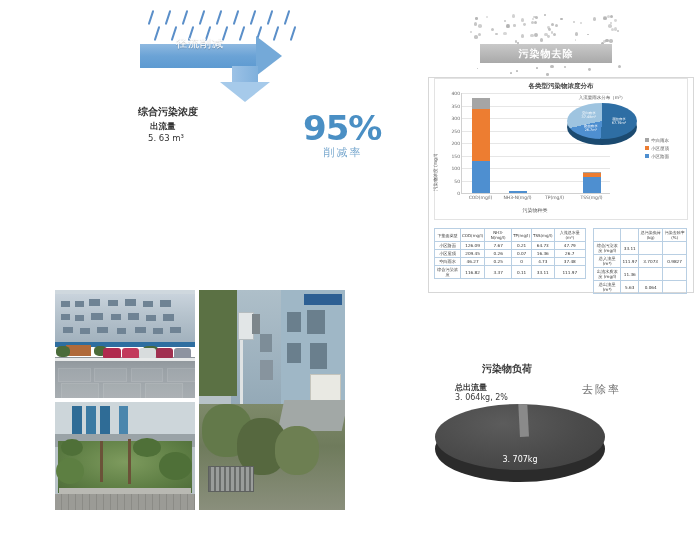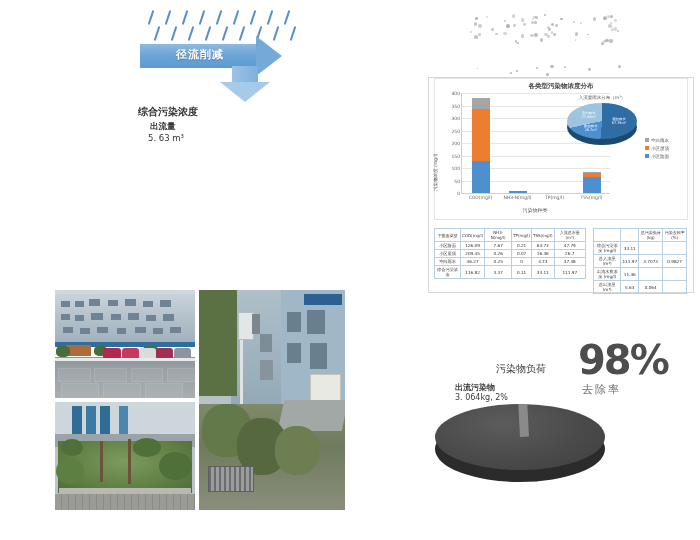--- a/index.html
+++ b/index.html
@@ -32,22 +32,22 @@
   .arrow-down-shaft{
     position:absolute;left:92px;top:58px;width:26px;height:18px;
     background:linear-gradient(90deg,#9cc2e6,#7fb0dc);
   }
   .arrow-down-head{
     position:absolute;left:80px;top:74px;width:0;height:0;
     border-left:25px solid transparent;border-right:25px solid transparent;
     border-top:20px solid #a6caea;
   }
   .arrow-label{
-    position:absolute;left:12px;top:39px;width:96px;
-    text-align:center;color:#fff;font-size:11px;font-weight:bold;
+    position:absolute;left:12px;top:28px;width:96px;
+    text-align:center;color:#fff;font-size:11px;font-weight:normal;
     letter-spacing:1px;text-shadow:0 1px 1px rgba(0,0,0,.25);
   }
 
   
   #pie1-wrap{left:60px;top:105px;width:330px;height:135px;}
   .pie3d{position:absolute;}
   .pie3d .base{
     position:absolute;left:0;top:12px;width:100%;height:72px;border-radius:50%;
     background:linear-gradient(180deg,#1f4e79 0%,#1b4467 100%);
   }
@@ -125,21 +125,21 @@
   table.mini td,table.mini th{
     border:1px solid #b9cfe3;padding:1px 1px;text-align:center;font-weight:normal;
     line-height:5px;
   }
   table.mini th{background:#fff;color:#333;font-size:4px;}
   #tbl-left{left:5px;top:150px;width:152px;}
   #tbl-right{left:164px;top:150px;width:94px;}
 
   
   #pie2-wrap{left:400px;top:330px;width:300px;height:175px;}
-  .pie2-title{position:absolute;left:96px;top:32px;font-size:10px;font-weight:normal;color:#3a3a3a;text-align:center;}
+  .pie2-title{position:absolute;left:82px;top:32px;font-size:10px;font-weight:bold;color:#3a3a3a;text-align:center;}
   .pie2-out1{position:absolute;left:55px;top:52px;font-size:8px;font-weight:bold;color:#3a3a3a;}
   .pie2-out2{position:absolute;left:55px;top:63px;font-size:8px;color:#3a3a3a;}
   .pie2-3d{position:absolute;left:35px;top:74px;width:170px;height:80px;}
   .pie2-3d .base{position:absolute;left:0;top:12px;width:170px;height:66px;border-radius:50%;background:#2b2b2b;}
   .pie2-3d .top{position:absolute;left:0;top:0;width:170px;height:66px;border-radius:50%;
     background:radial-gradient(ellipse at 40% 30%, #5c5c5c 0%, #4a4a4a 55%, #3f3f3f 100%);overflow:hidden;}
   .pie2-slice{position:absolute;left:50%;top:0;width:9px;height:33px;background:#8a8a8a;transform-origin:0 100%;transform:rotate(-3deg);}
   .pie2-in1{position:absolute;left:0;top:40px;width:170px;text-align:center;font-size:8px;color:#fff;font-weight:bold;}
   .pie2-in2{position:absolute;left:0;top:51px;width:170px;text-align:center;font-size:8px;color:#fff;}
   .big-pct-grey{position:absolute;left:178px;top:10px;font-size:40px;font-weight:bold;color:#4d4d4d;line-height:1;letter-spacing:-2px;}
@@ -226,20 +226,24 @@
   <div class="arrow-head"></div>
   <div class="arrow-down-shaft"></div>
   <div class="arrow-down-head"></div>
   <div class="arrow-label">径流削减</div>
 </div>
 
 <div class="abs" id="pie1-wrap">
   <div class="pie1-title">综合污染浓度</div>
   <div class="pie1-out1">出流量</div>
   <div class="pie1-out2">5. 63 m³</div>
+  <div class="abs" style="left:243px;top:6px;width:80px;">
+    <div class="big-pct">95%</div>
+    <div class="big-pct-sub">削减率</div>
+  </div>
 </div>
 
 <div class="abs" id="pollute-head">
   <div class="dots" id="dots-holder">
       <i style="width: 1.60012px; height: 1.60012px; left: 139.956px; top: 8.09864px; opacity: 0.56;"></i>
       <i style="width: 3.20462px; height: 3.20462px; left: 80.9726px; top: 9.22074px; opacity: 0.83;"></i>
       <i style="width: 3.26116px; height: 3.26116px; left: 82.5132px; top: 19.1664px; opacity: 0.77;"></i>
       <i style="width: 3.39687px; height: 3.39687px; left: 36.7847px; top: 10.4785px; opacity: 0.8;"></i>
       <i style="width: 3.1357px; height: 3.1357px; left: 8.19087px; top: 19.1495px; opacity: 0.68;"></i>
       <i style="width: 3.62928px; height: 3.62928px; left: 122.726px; top: 3.43942px; opacity: 0.71;"></i>
@@ -289,20 +293,23 @@
       <i style="width: 3.05106px; height: 3.05106px; left: 65.234px; top: 2.10874px; opacity: 0.84;"></i>
       <i style="width: 3.41031px; height: 3.41031px; left: 139.148px; top: 25.4805px; opacity: 0.79;"></i>
       <i style="width: 3.70955px; height: 3.70955px; left: 3.83244px; top: 21.3354px; opacity: 0.75;"></i>
       <i style="width: 3.19288px; height: 3.19288px; left: 136.526px; top: 1.03646px; opacity: 0.52;"></i>
       <i style="width: 1.7766px; height: 1.7766px; left: 16.4515px; top: 2.37569px; opacity: 0.45;"></i>
       <i style="width: 2.93109px; height: 2.93109px; left: 143.754px; top: 5.37632px; opacity: 0.52;"></i>
       <i style="width: 2.04488px; height: 2.04488px; left: 102.587px; top: 6.81126px; opacity: 0.68;"></i>
       <i style="width: 3.7867px; height: 3.7867px; left: 64.2355px; top: 18.8651px; opacity: 0.84;"></i>
       <i style="width: 2.47314px; height: 2.47314px; left: 63.2985px; top: 1.713px; opacity: 0.57;"></i>
     </div>
+  <div class="grey-bar">
+    <span>污染物去除</span>
+  </div>
   <div class="dots-low" id="dots-low-holder">
       <i style="position: absolute; background: rgb(189, 189, 189); border-radius: 50%; width: 3.05375px; height: 3.05375px; left: 142.257px; top: 1.37189px;"></i>
       <i style="position: absolute; background: rgb(189, 189, 189); border-radius: 50%; width: 3.26597px; height: 3.26597px; left: 74.2737px; top: 1.09948px;"></i>
       <i style="position: absolute; background: rgb(189, 189, 189); border-radius: 50%; width: 1.97823px; height: 1.97823px; left: 87.982px; top: 1.53476px;"></i>
       <i style="position: absolute; background: rgb(189, 189, 189); border-radius: 50%; width: 1.74054px; height: 1.74054px; left: 39.8175px; top: 5.81894px;"></i>
       <i style="position: absolute; background: rgb(189, 189, 189); border-radius: 50%; width: 2.60099px; height: 2.60099px; left: 70.1724px; top: 8.94435px;"></i>
       <i style="position: absolute; background: rgb(189, 189, 189); border-radius: 50%; width: 1.73542px; height: 1.73542px; left: 60.359px; top: 2.83007px;"></i>
       <i style="position: absolute; background: rgb(189, 189, 189); border-radius: 50%; width: 1.6075px; height: 1.6075px; left: 0.898338px; top: 3.72118px;"></i>
       <i style="position: absolute; background: rgb(189, 189, 189); border-radius: 50%; width: 1.76442px; height: 1.76442px; left: 34.1995px; top: 8.31659px;"></i>
       <i style="position: absolute; background: rgb(189, 189, 189); border-radius: 50%; width: 2.99943px; height: 2.99943px; left: 111.534px; top: 3.9315px;"></i>
@@ -459,29 +466,29 @@
           <td>5.63</td>
           <td>0.064</td>
           <td></td>
         </tr>
       </tbody>
   </table>
 </div>
 
 <div class="abs" id="pie2-wrap">
   <div class="pie2-title">污染物负荷</div>
-  <div class="pie2-out1">出流污染物</div>
+  <div class="pie2-out1">总出流量</div>
   <div class="pie2-out2">3. 064kg, 2%</div>
   <div class="pie2-3d">
     <div class="base"></div>
     <div class="top">
       <div class="pie2-slice"></div>
     </div>
-  </div>
-  <div class="big-pct-grey">98%</div>
+    <div class="pie2-in2">3. 707kg</div>
+  </div>
   <div class="big-pct-grey-sub">去除率</div>
 </div>
 
 <div class="abs" id="photos">
 
   <div class="ph" id="ph-top">
     <div class="p1-sky"></div>
     <div class="p1-bld"></div>
     <div class="p1-win" style="left:4%;top:10%;width:7%;height:6%;"></div>
     <div class="p1-win" style="left:14%;top:10%;width:7%;height:6%;"></div>

